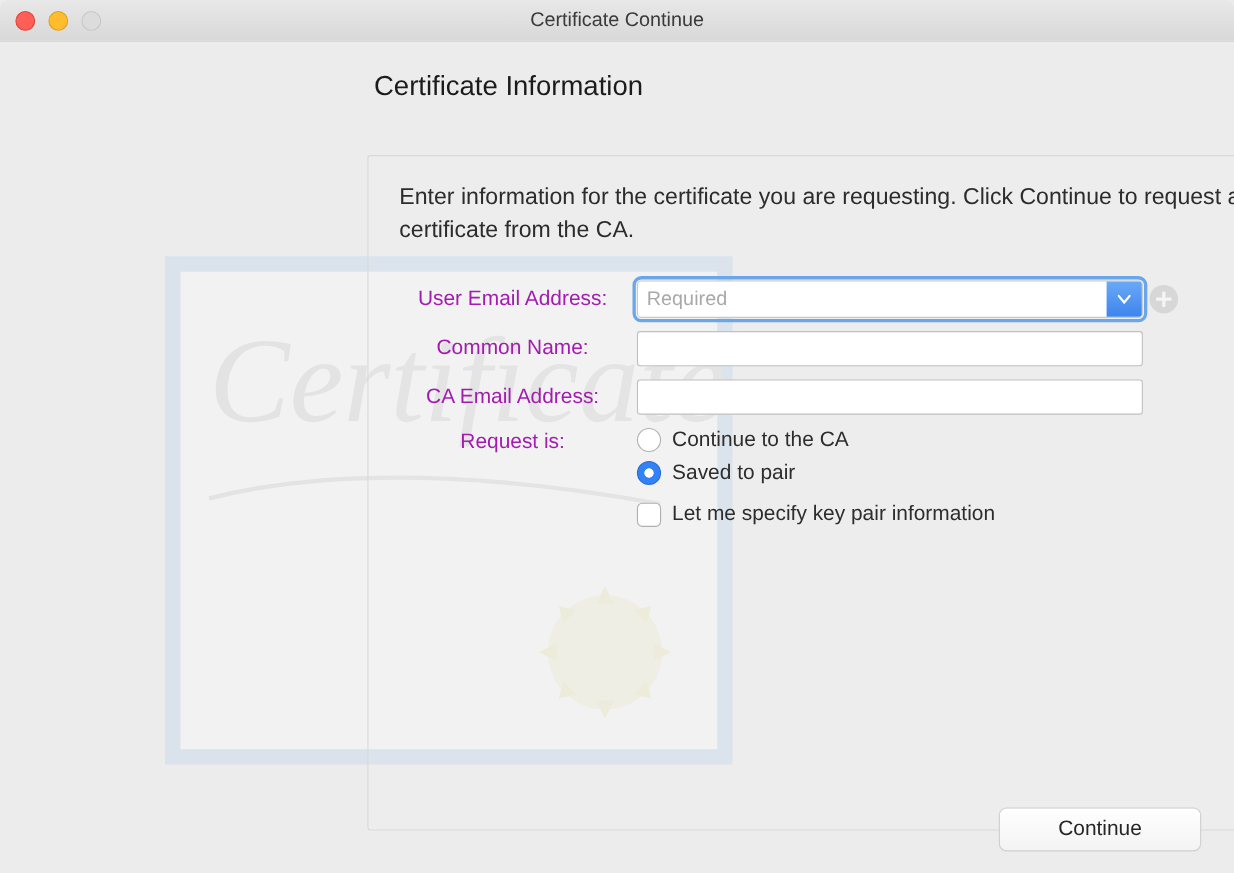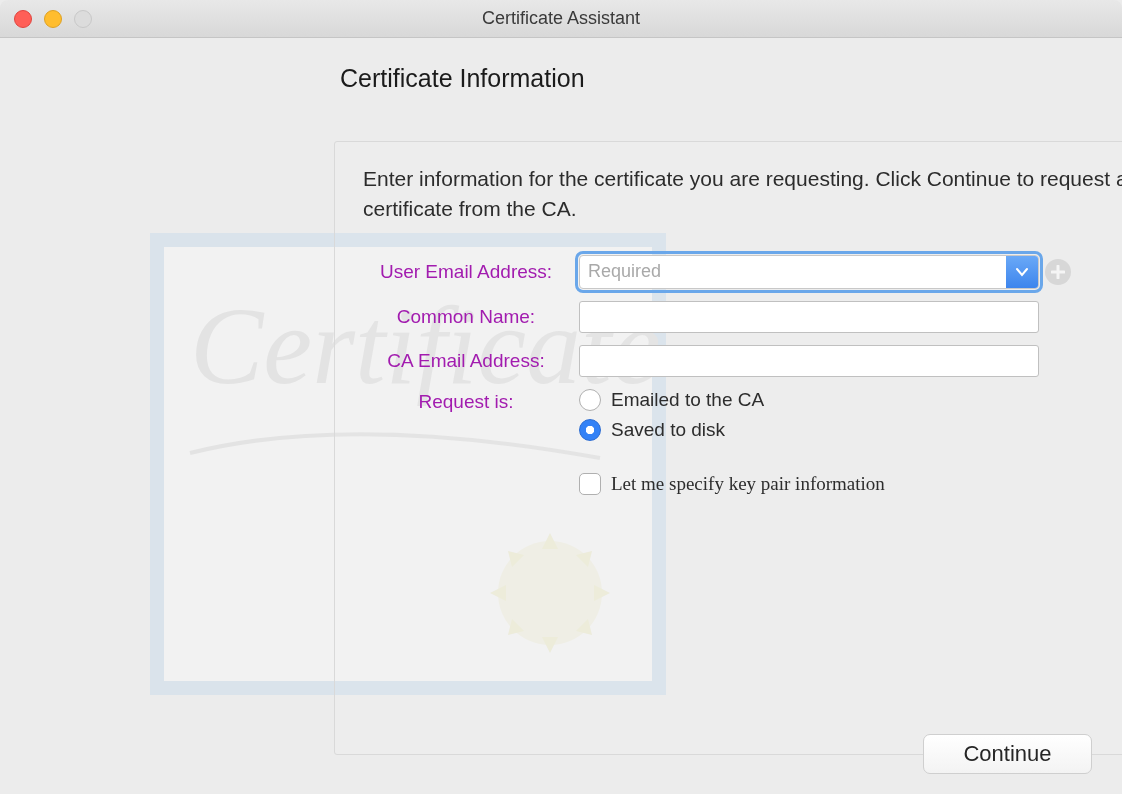--- a/index.html
+++ b/index.html
@@ -151,43 +151,43 @@
     .radio-circle.selected {
       background: radial-gradient(circle, #fff 0 28%, #3281f6 32% 100%);
       border: 1px solid #2b6cd2;
     }
     .check-box {
       width: 22px; height: 22px;
       border-radius: 5px;
       border: 1px solid #b0b0b0;
       background: #fff;
     }
-    .check-row { margin-top: 24px; font-family: Liberation Serif, serif; }
+    .check-row { margin-top: 8px; }
     .plus-circle {
       width: 26px; height: 26px;
       border-radius: 50%;
       background: #d7d7d7;
       display: flex;
       align-items: center;
       justify-content: center;
       color: #f2f2f2;
       font-size: 20px;
       font-weight: 700;
       margin-left: 6px;
     }
     .continue-btn {
       position: absolute;
       right: 30px;
       bottom: 20px;
-      width: 169px;
+      width: 184px;
       height: 40px;
       background: linear-gradient(#ffffff, #f3f3f3);
       border: 1px solid #cfcfcf;
       border-radius: 7px;
-      font-size: 22px;
+      font-size: 19px;
       color: #262626;
       cursor: pointer;
     }
     
     .cert-bg {
       position: absolute;
       left: 150px;
       top: 195px;
       width: 516px;
       height: 462px;
@@ -197,21 +197,21 @@
   </style>
 </head>
 <body>
 
 <div class="titlebar">
   <div class="traffic-lights">
     <div class="tl close"></div>
     <div class="tl min"></div>
     <div class="tl max"></div>
   </div>
-  <div class="title">Certificate Assistant</div>
+  <div class="title">Certificate Continue</div>
 </div>
 
 <div class="content">
 
   <svg class="cert-bg" viewBox="0 0 516 462">
     <rect x="5" y="5" width="506" height="452" fill="#fdfdfd" stroke="#bed6ea" stroke-width="18"></rect>
     <text x="40" y="150" font-family="cursive" font-style="italic" font-size="110" fill="#d6d6d6">Certificate</text>
     <path d="M 40 220 Q 200 180 450 225" stroke="#d6d6d6" stroke-width="4" fill="none"></path>
     <g transform="translate(400,360)">
       <circle r="52" fill="#f5f3d8"></circle>
@@ -274,25 +274,25 @@
           <input class="text-input" style="">
         </div>
       </div>
 
       <div class="row" style="align-items:flex-start">
         <div class="label-col" style="padding-top:2px">Request is:</div>
         <div class="field-col">
           <div class="radio-group">
             <div class="radio-opt">
               <div class="radio-circle"></div>
-              <span>Emailed to the CA</span>
+              <span>Continue to the CA</span>
             </div>
             <div class="radio-opt">
               <div class="radio-circle selected"></div>
-              <span>Saved to disk</span>
+              <span>Saved to pair</span>
             </div>
             <div class="check-opt check-row">
               <div class="check-box"></div>
               <span>Let me specify key pair information</span>
             </div>
           </div>
         </div>
       </div>
 
     </div>

